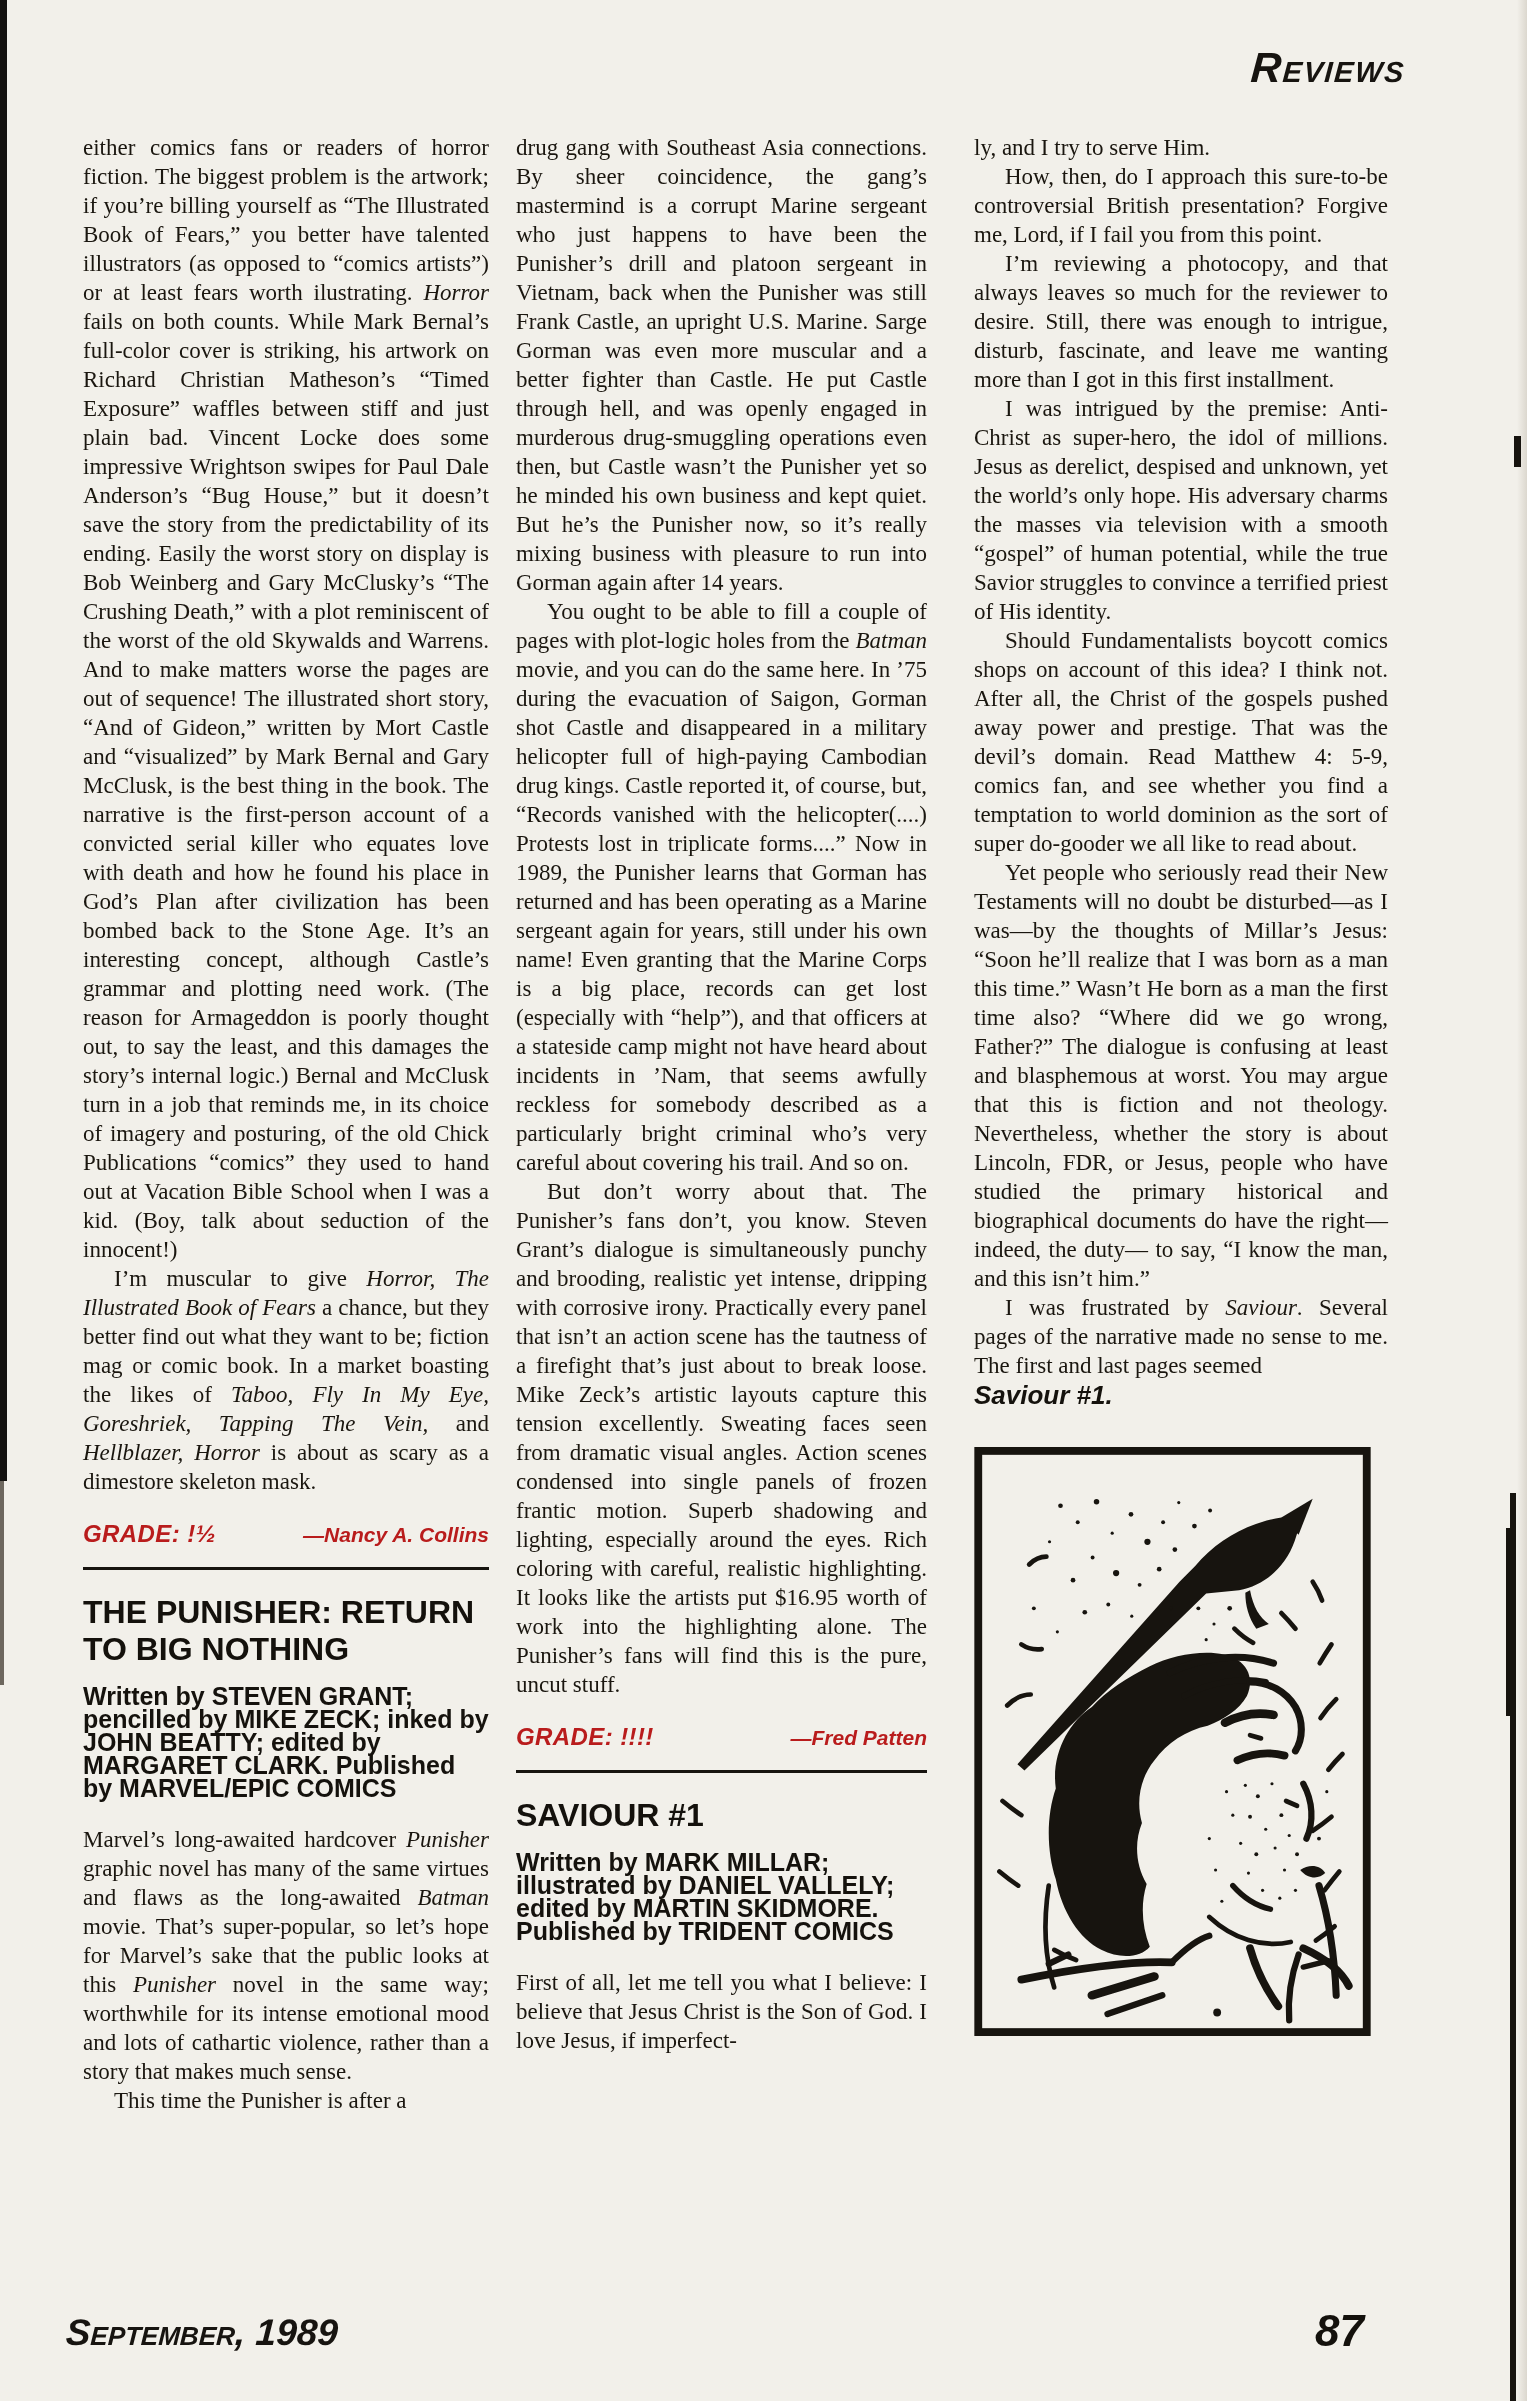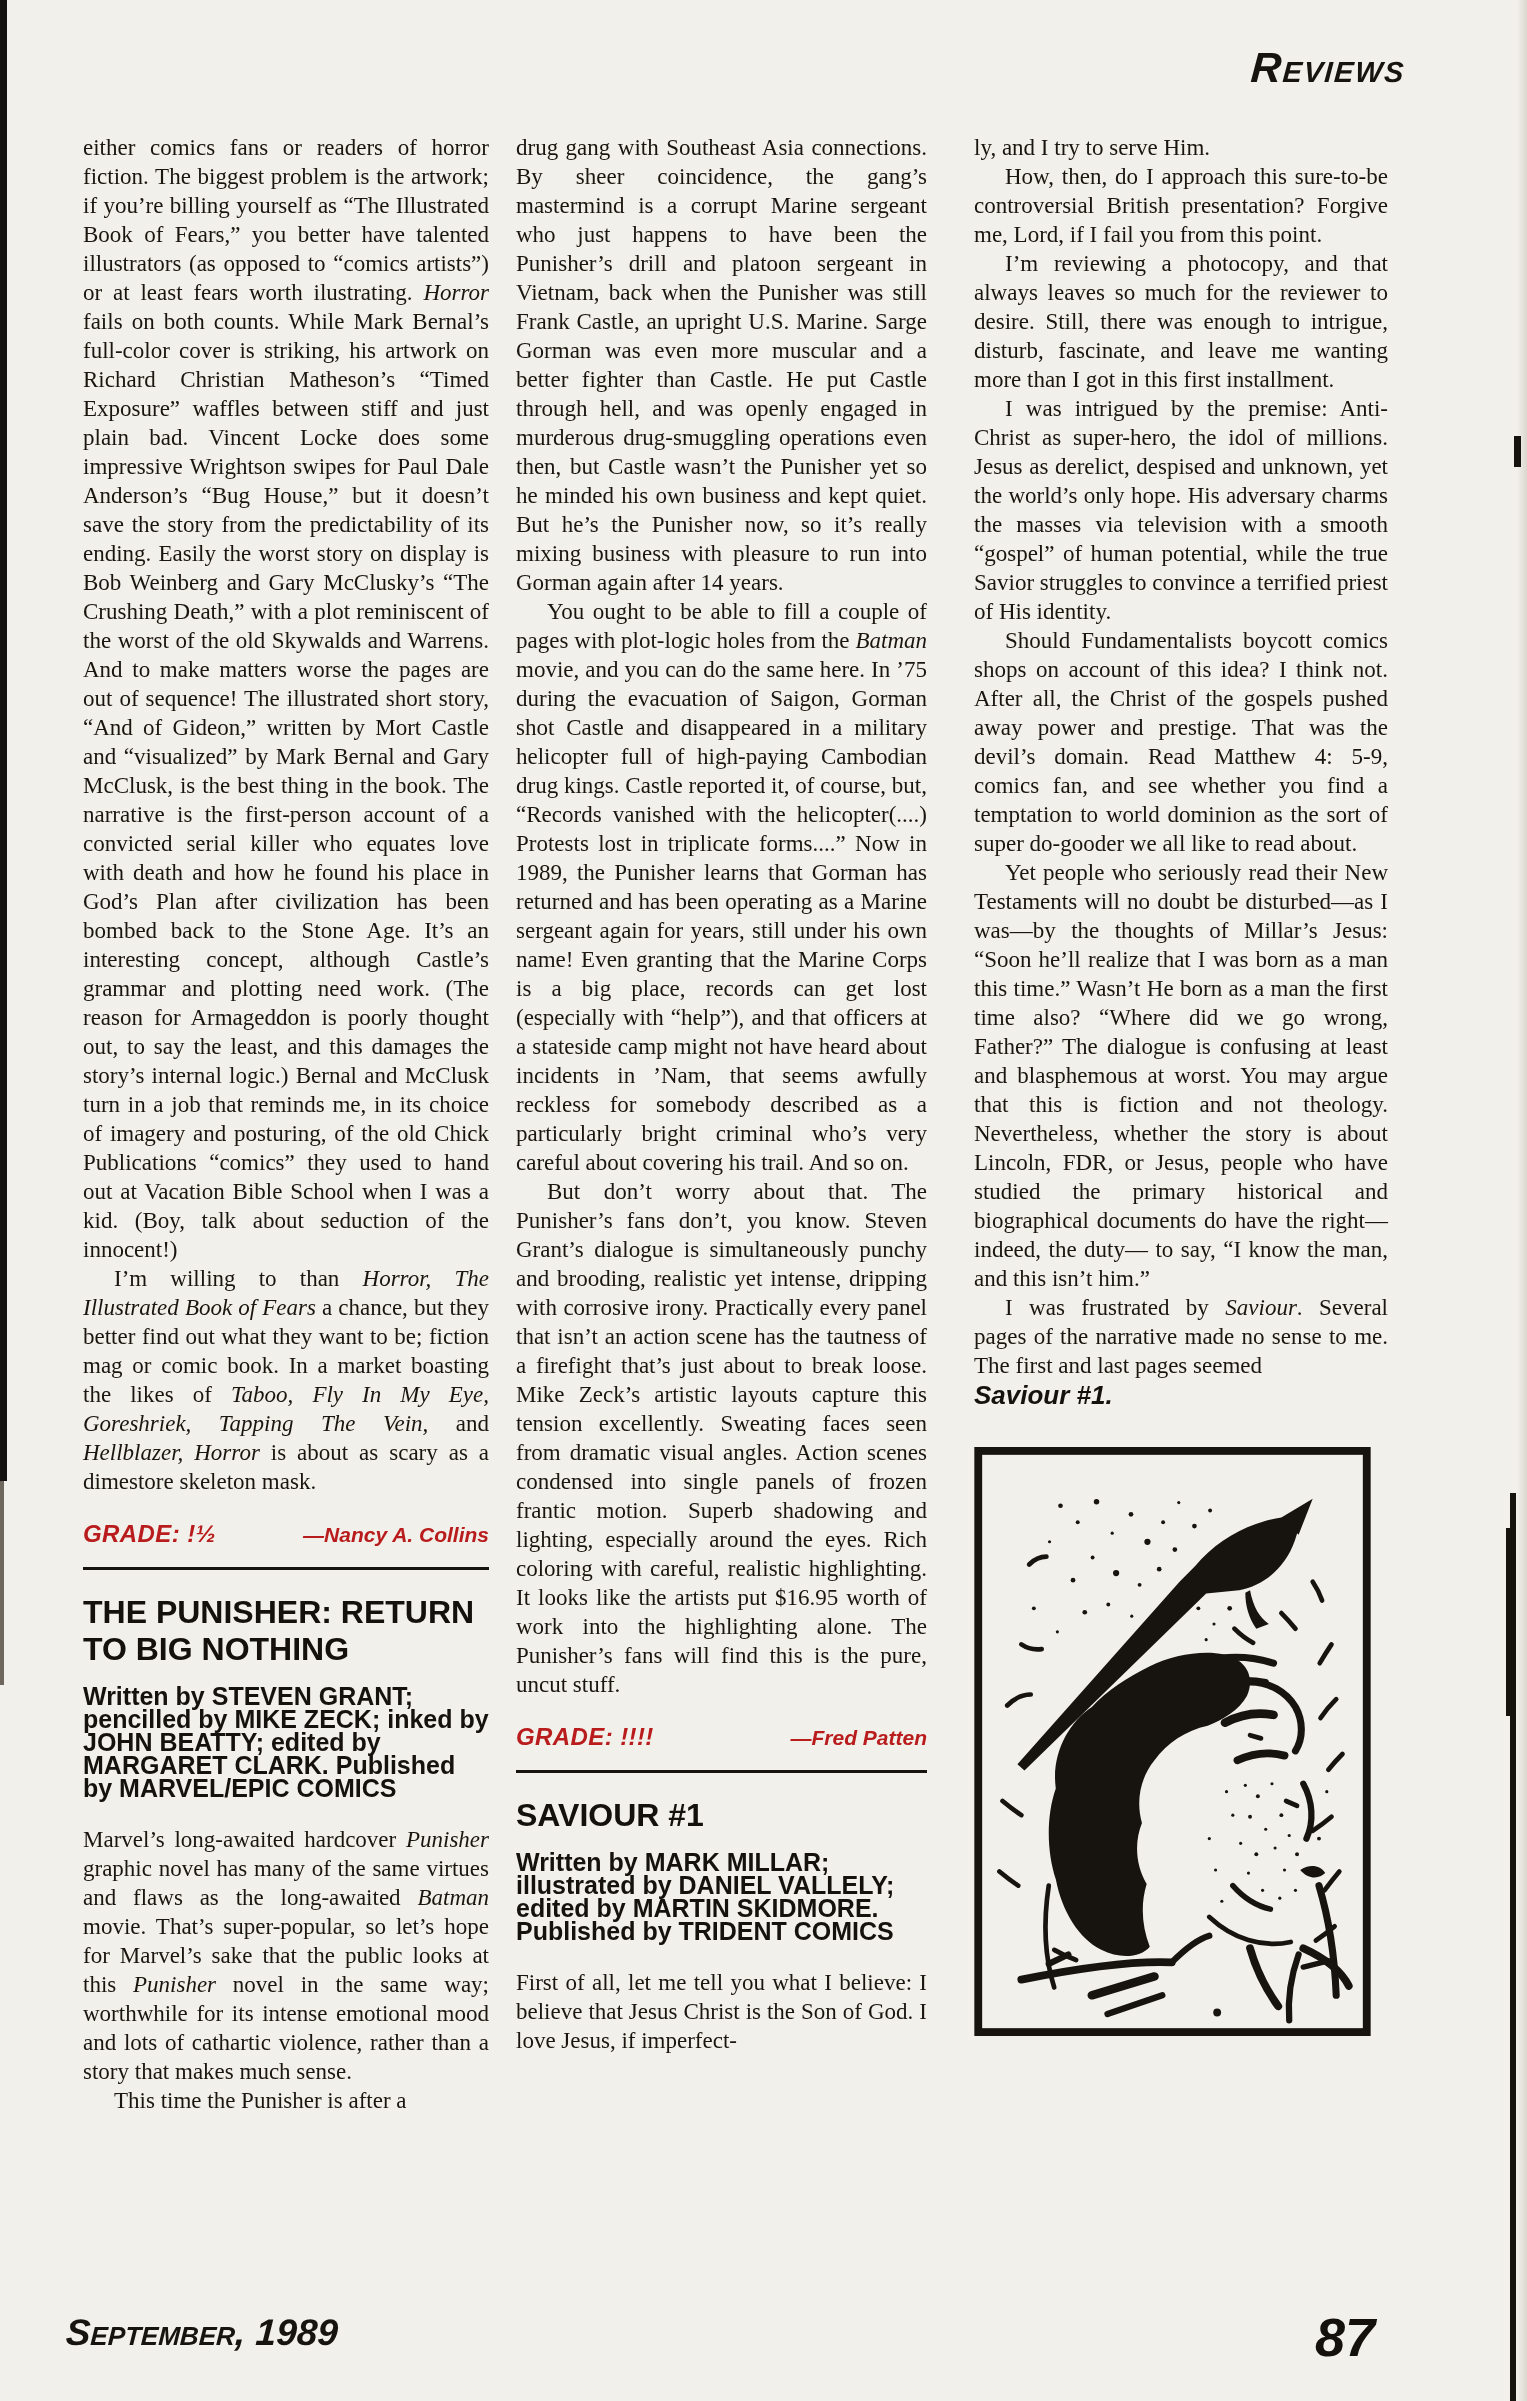--- a/index.html
+++ b/index.html
@@ -75,40 +75,40 @@
 
   .footer-date{
     position:absolute;left:66px;top:2312px;
     font-family:"Liberation Sans","DejaVu Sans",sans-serif;
     font-weight:700;font-style:italic;font-variant:small-caps;
     font-size:37px;color:#171410;transform:skewX(-3deg);
   }
   .footer-page{
     position:absolute;left:1315px;top:2306px;
     font-family:"Liberation Sans","DejaVu Sans",sans-serif;
-    font-weight:700;font-style:italic;font-size:54px;color:#14110c;
+    font-weight:700;font-style:italic;font-size:44px;color:#14110c;
   }
 </style>
 </head>
 <body>
 
 <div class="page">
 
   <div class="edge-bar-left"></div>
   <div class="edge-strip-right"></div>
   <div class="edge-line-right"></div>
   <div class="edge-blotch-right"></div>
   <div class="edge-dash-right"></div>
 
   <div class="running-head">Reviews</div>
 
   <div class="col col1">
     <div class="body-text">
         <p><span>either comics fans or readers of horror fiction. The biggest problem is the artwork; if you’re billing yourself as “The Illustrated Book of Fears,” you better have talented illustrators (as opposed to “comics artists”) or at least fears worth ilustrating. </span><i>Horror</i><span> fails on both counts. While Mark Bernal’s full-color cover is striking, his artwork on Richard Christian Matheson’s “Timed Exposure” waffles between stiff and just plain bad. Vincent Locke does some impressive Wrightson swipes for Paul Dale Anderson’s “Bug House,” but it doesn’t save the story from the predictability of its ending. Easily the worst story on display is Bob Weinberg and Gary McClusky’s “The Crushing Death,” with a plot reminiscent of the worst of the old Skywalds and Warrens. And to make matters worse the pages are out of sequence! The illustrated short story, “And of Gideon,” written by Mort Castle and “visualized” by Mark Bernal and Gary McClusk, is the best thing in the book. The narrative is the first-person account of a convicted serial killer who equates love with death and how he found his place in God’s Plan after civilization has been bombed back to the Stone Age. It’s an interesting concept, although Castle’s grammar and plotting need work. (The reason for Armageddon is poorly thought out, to say the least, and this damages the story’s internal logic.) Bernal and McClusk turn in a job that reminds me, in its choice of imagery and posturing, of the old Chick Publications “comics” they used to hand out at Vacation Bible School when I was a kid. (Boy, talk about seduction of the innocent!)</span></p>
-        <p class="ind"><span>I’m willing to than </span><i>Horror, The Illustrated Book of Fears</i><span> a chance, but they better find out what they want to be; fiction mag or comic book. In a market boasting the likes of </span><i>Taboo, Fly In My Eye, Goreshriek, Tapping The Vein,</i><span> and </span><i>Hellblazer, Horror</i><span> is about as scary as a dimestore skeleton mask.</span></p>
+        <p class="ind"><span>I’m muscular to give </span><i>Horror, The Illustrated Book of Fears</i><span> a chance, but they better find out what they want to be; fiction mag or comic book. In a market boasting the likes of </span><i>Taboo, Fly In My Eye, Goreshriek, Tapping The Vein,</i><span> and </span><i>Hellblazer, Horror</i><span> is about as scary as a dimestore skeleton mask.</span></p>
       </div>
     <div class="grade-row">
       <span class="grade-label">GRADE: !½</span>
       <span class="grade-byline">—Nancy A. Collins</span>
     </div>
     <div class="rule"></div>
     <h2 class="review-title">THE PUNISHER: RETURN TO BIG NOTHING</h2>
     <div class="review-credits">Written by STEVEN GRANT; pencilled by MIKE ZECK; inked by JOHN BEATTY; edited by MARGARET CLARK. Published by MARVEL/EPIC COMICS</div>
     <div class="body-text after-credits">
         <p><span>Marvel’s long-awaited hardcover </span><i>Punisher</i><span> graphic novel has many of the same virtues and flaws as the long-awaited </span><i>Batman</i><span> movie. That’s super-popular, so let’s hope for Marvel’s sake that the public looks at this </span><i>Punisher</i><span> novel in the same way; worthwhile for its intense emotional mood and lots of cathartic violence, rather than a story that makes much sense.</span></p>

